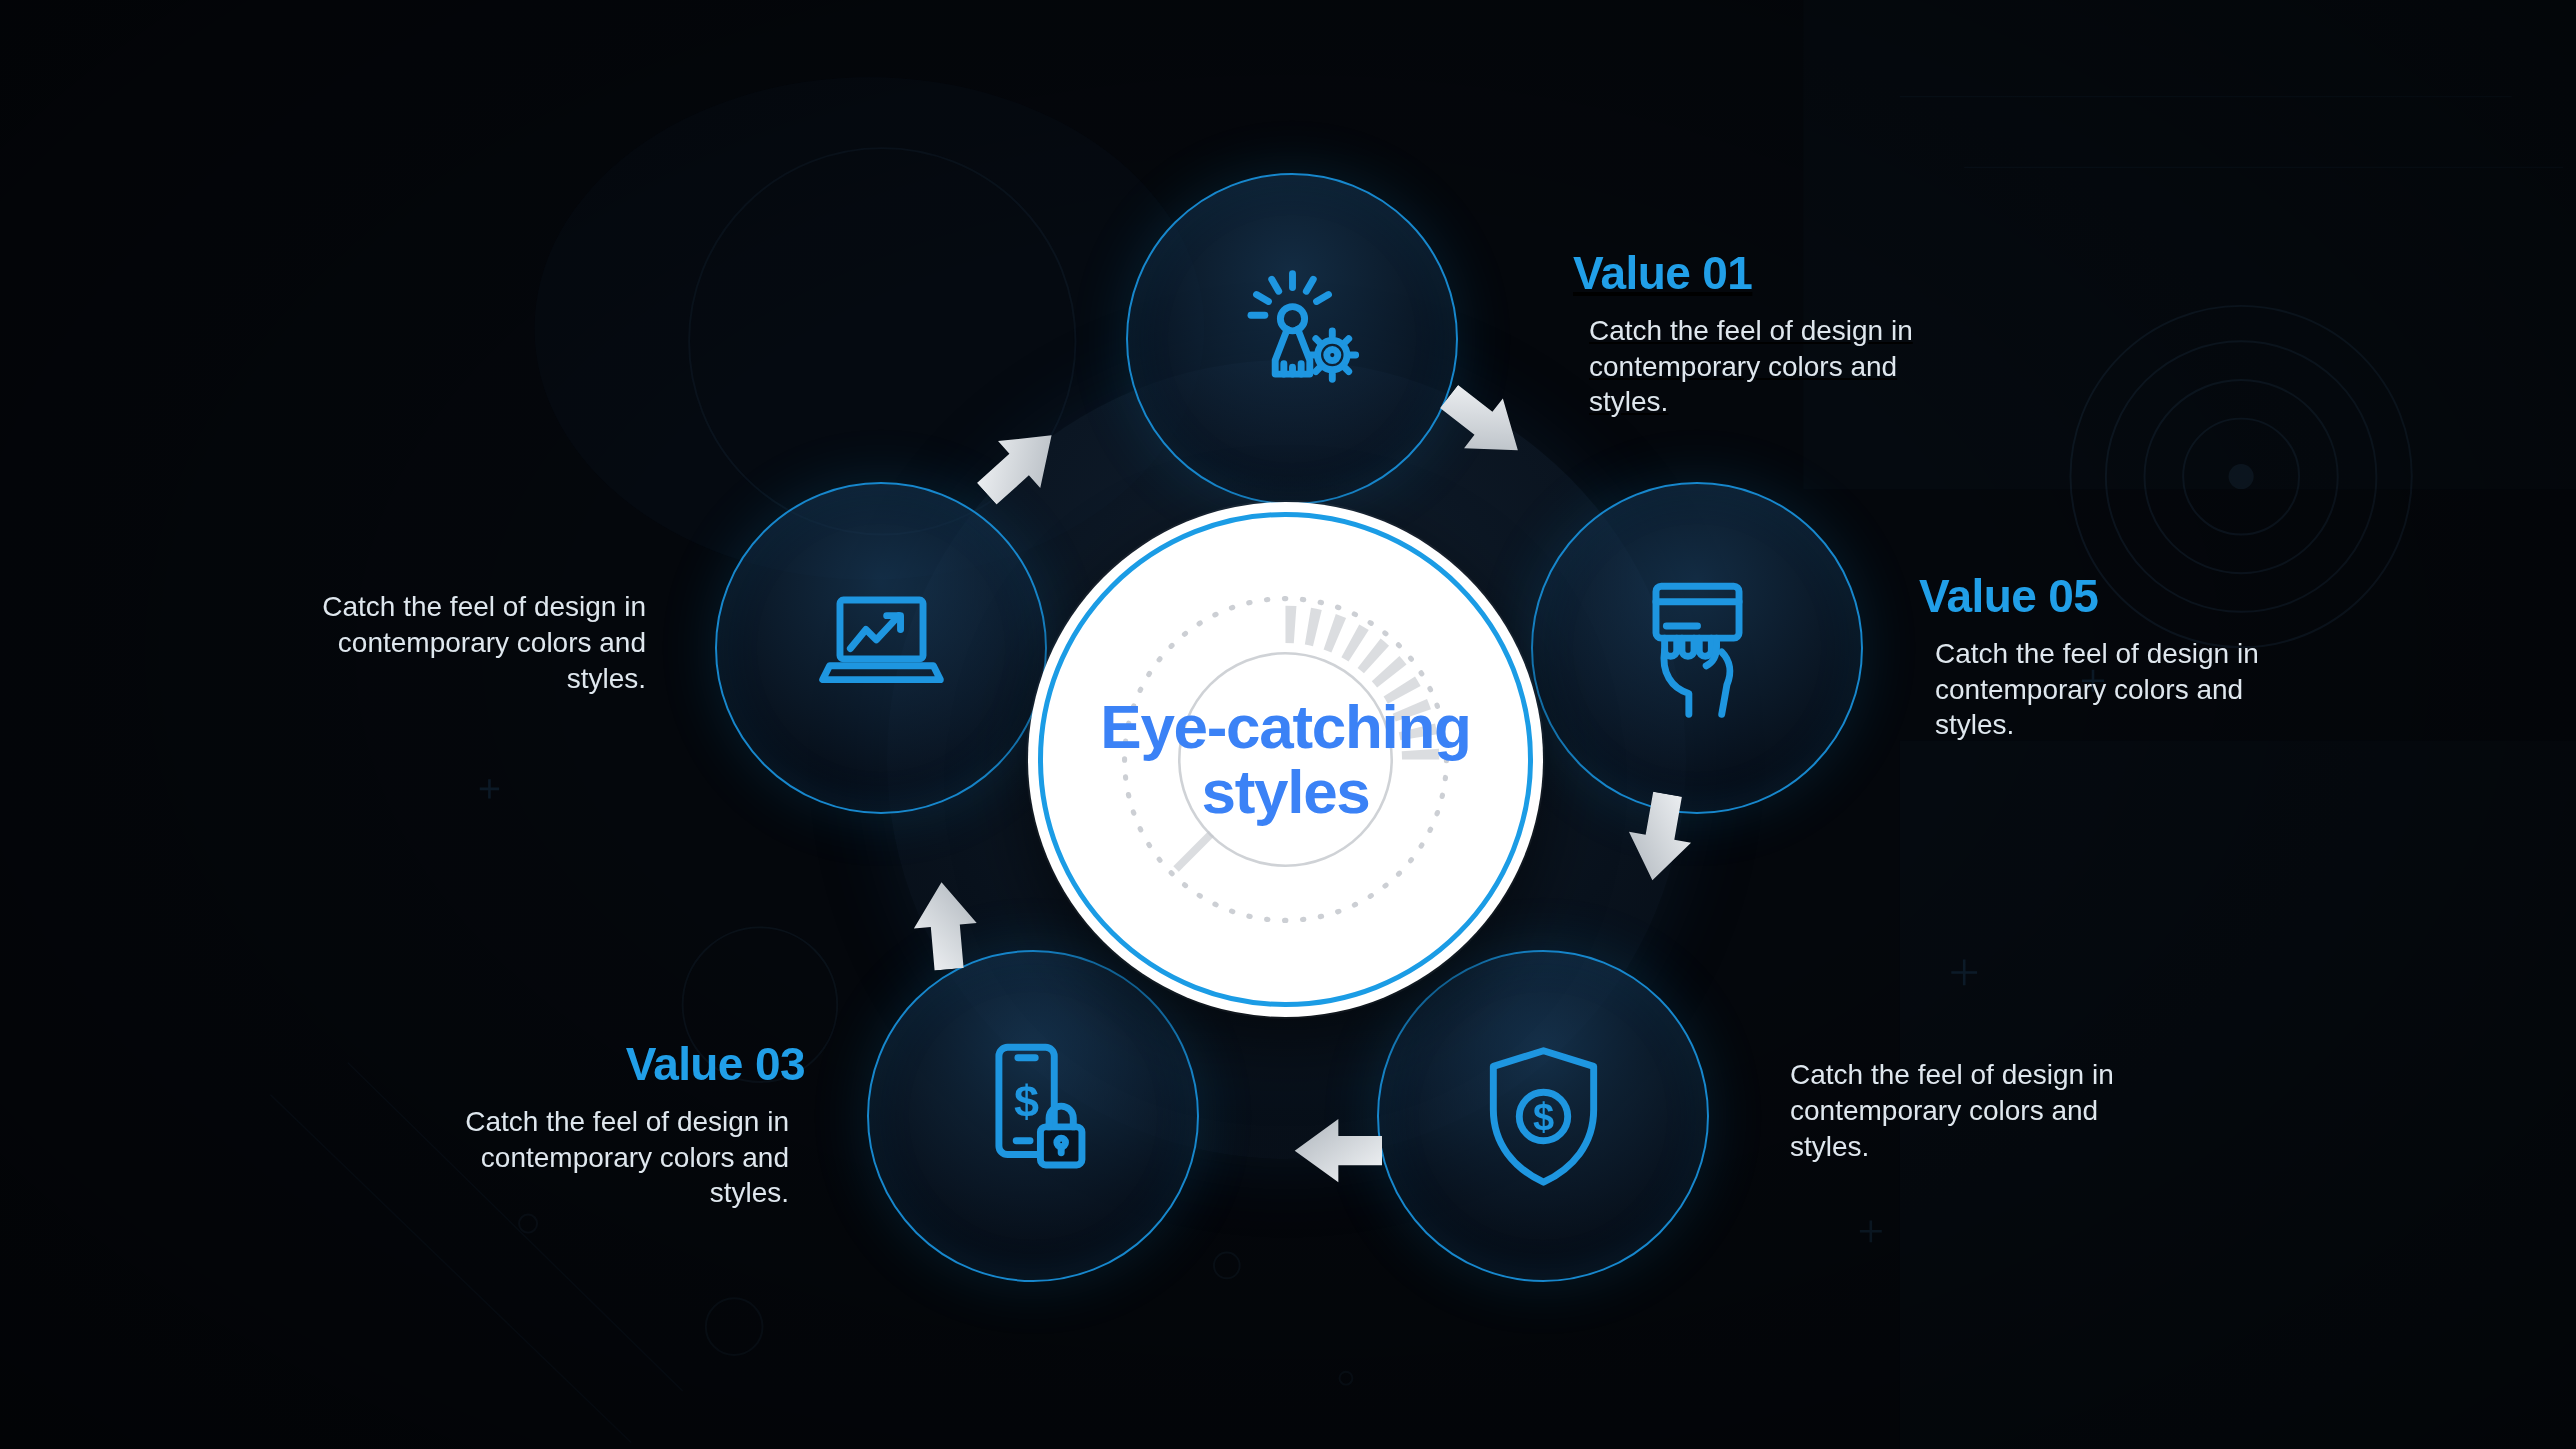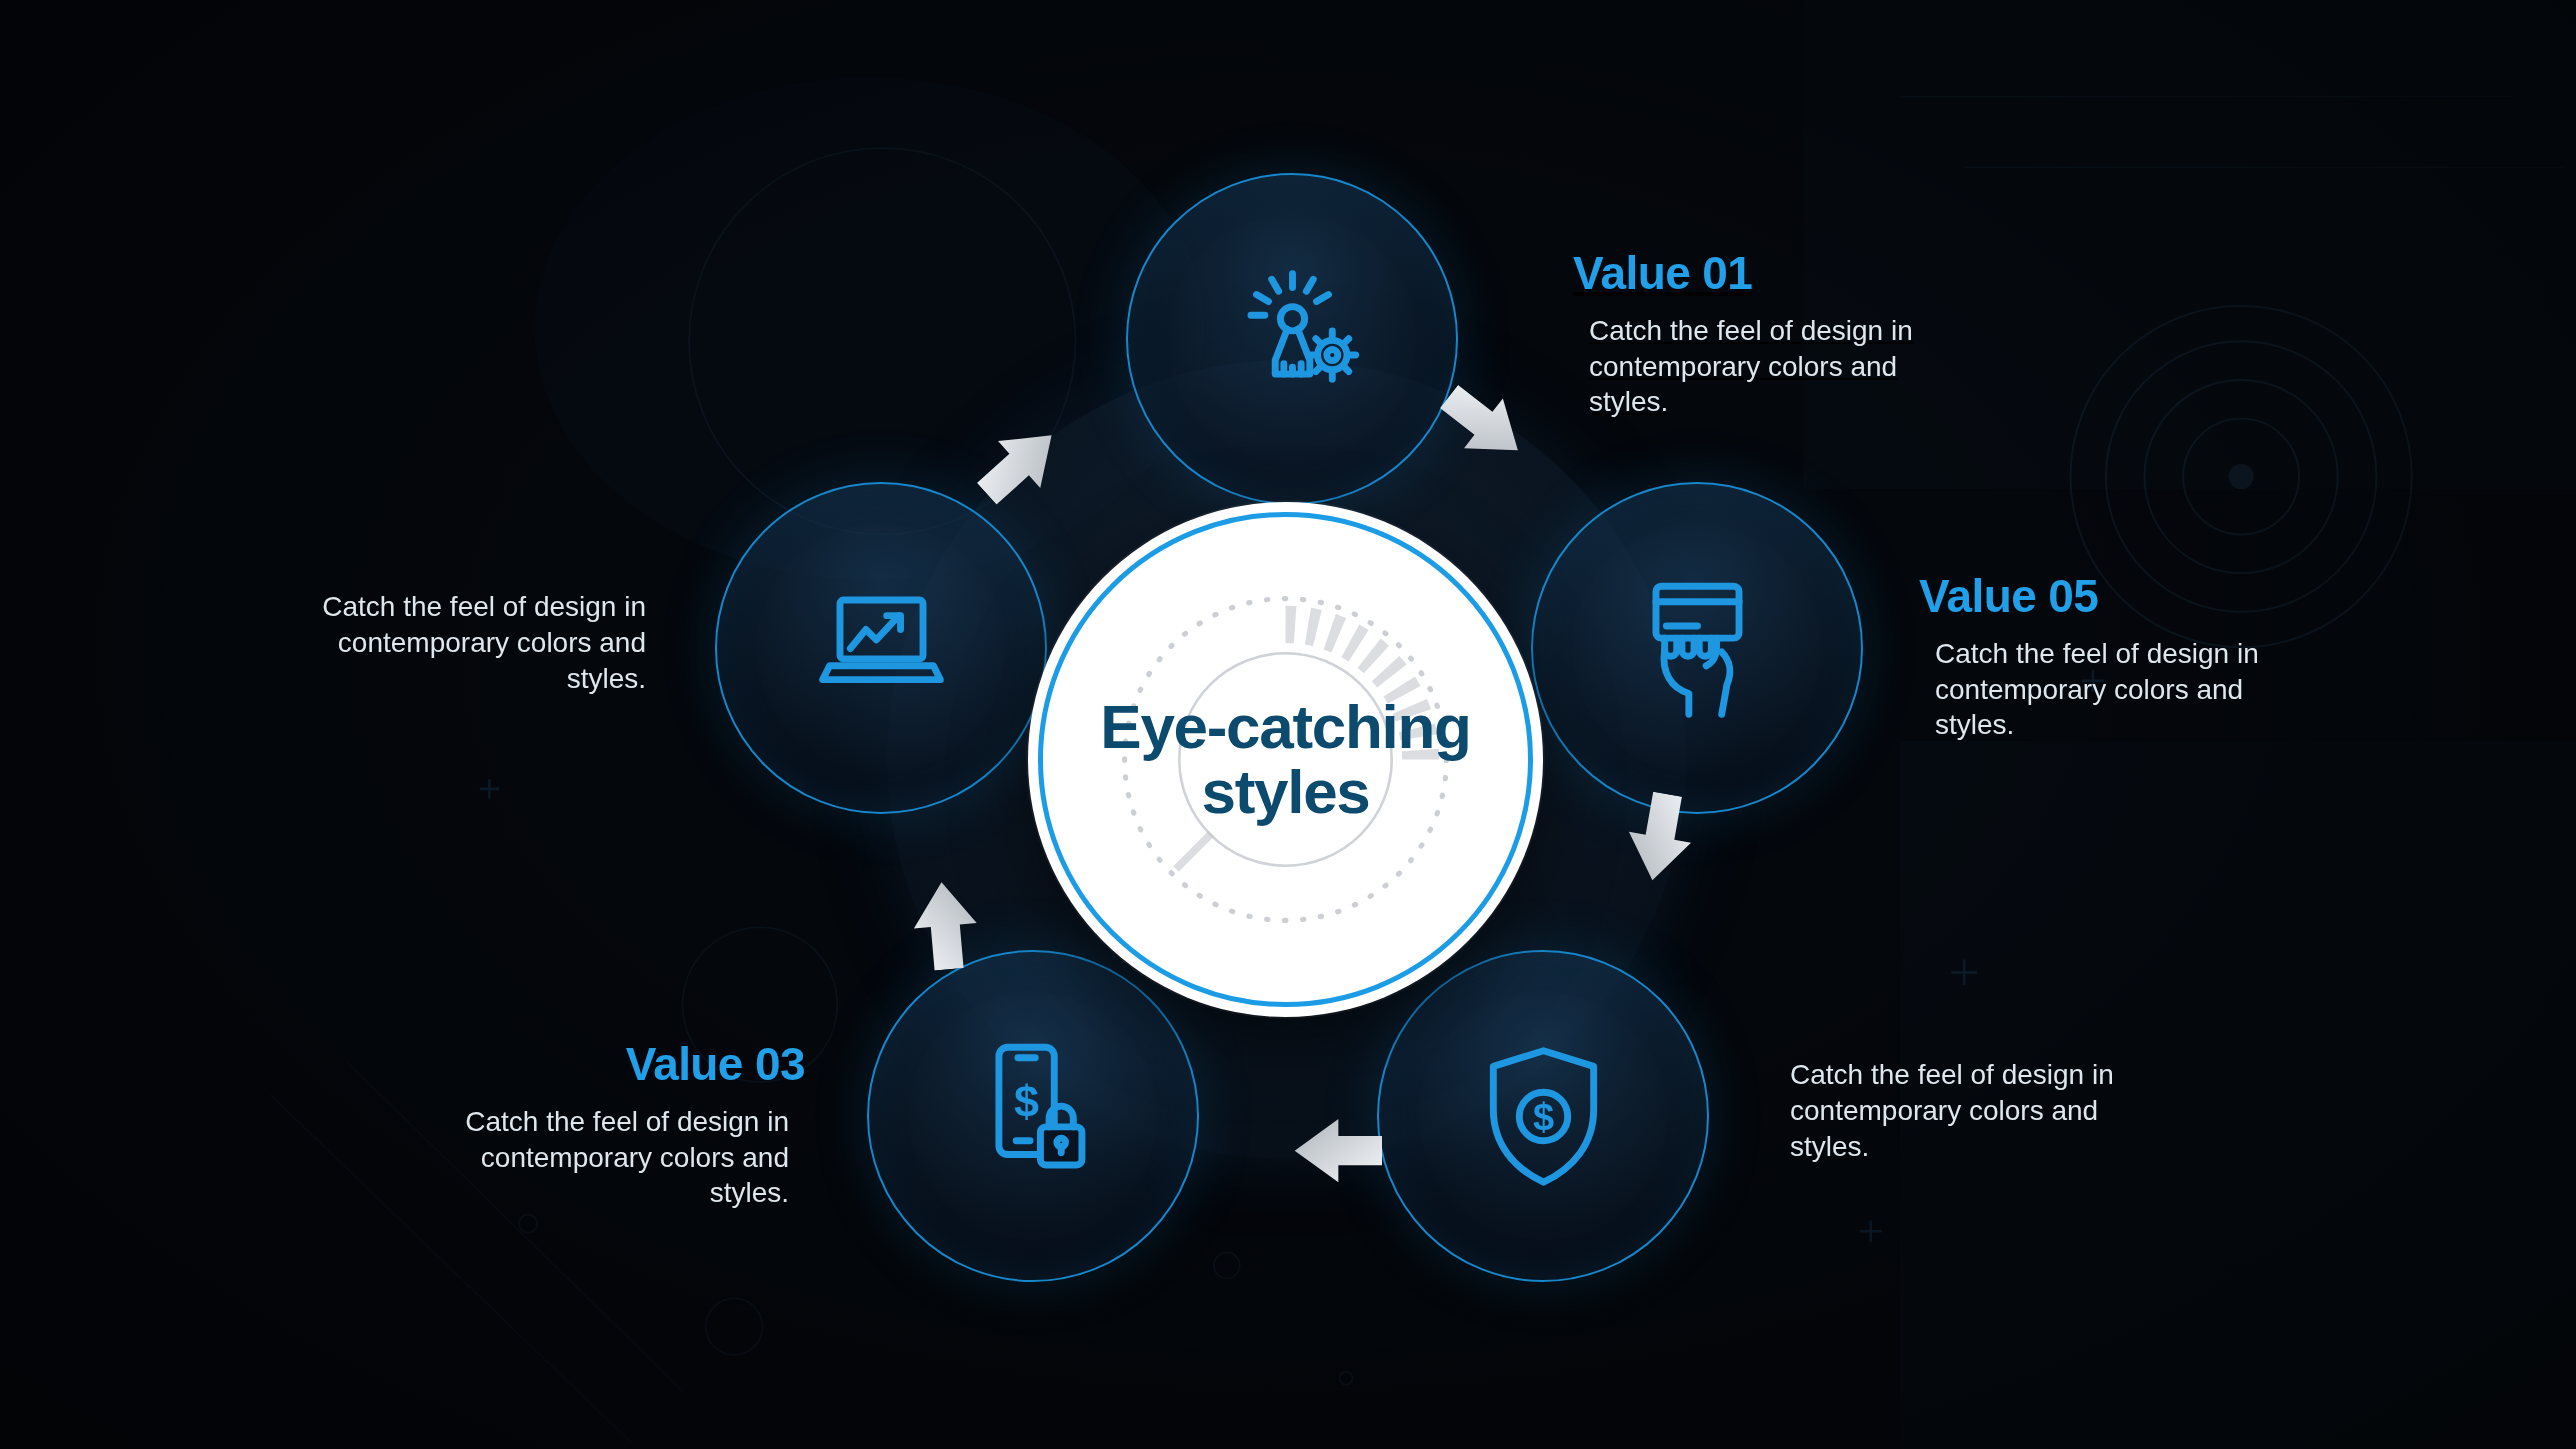--- a/index.html
+++ b/index.html
@@ -46,21 +46,21 @@
     background:#ffffff;
     box-shadow:0 0 0 1.9px rgba(255,255,255,0.05), 0 26px 71px rgba(0,0,0,0.55);
   }
   .center-ring{
     position:absolute;inset:10.3px;border:5.8px solid #1B9CE5;border-radius:50%;
   }
   .center-ornament{position:absolute;inset:0;}
   .center-text{
     position:absolute;inset:0;z-index:2;
     display:flex;flex-direction:column;align-items:center;justify-content:center;
-    color:#0c4a6e;font-weight:bold;font-size:62px;line-height:1.04;letter-spacing:-1.3px;
+    color:#3b82f6;font-weight:bold;font-size:62px;line-height:1.04;letter-spacing:-1.3px;
     text-align:center;
   }
   
   .vblock{position:absolute;width:425px;z-index:6;}
   .vtitle{
     color:#219FE8;font-size:46px;font-weight:bold;letter-spacing:-0.6px;line-height:1;
     margin:0 0 16.7px 0;
   }
   .vdesc{
     color:#DFE7EE;font-size:28px;line-height:1.28;margin:16px;

